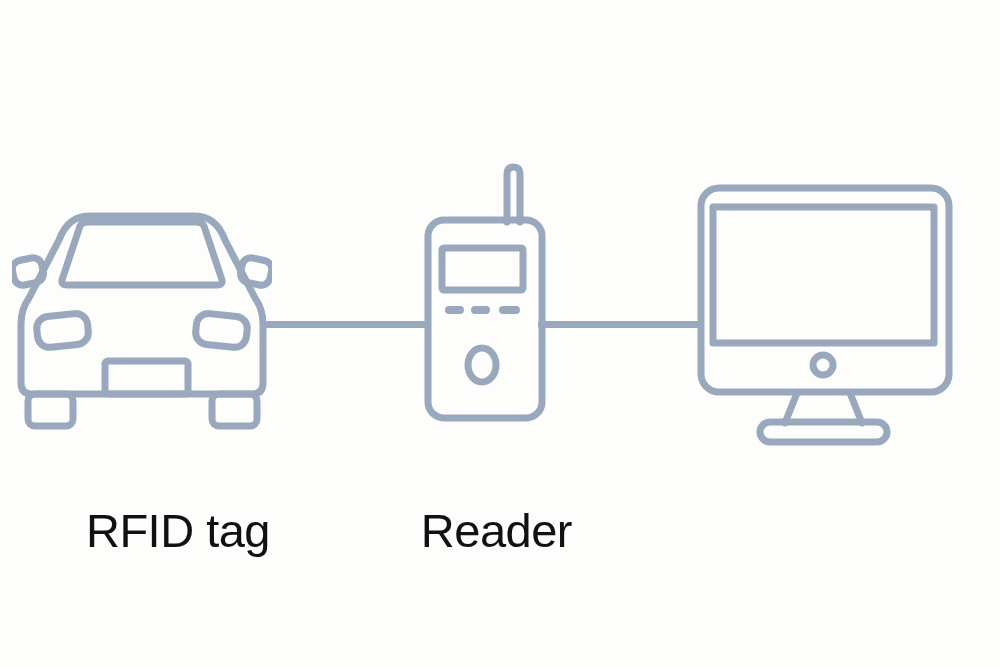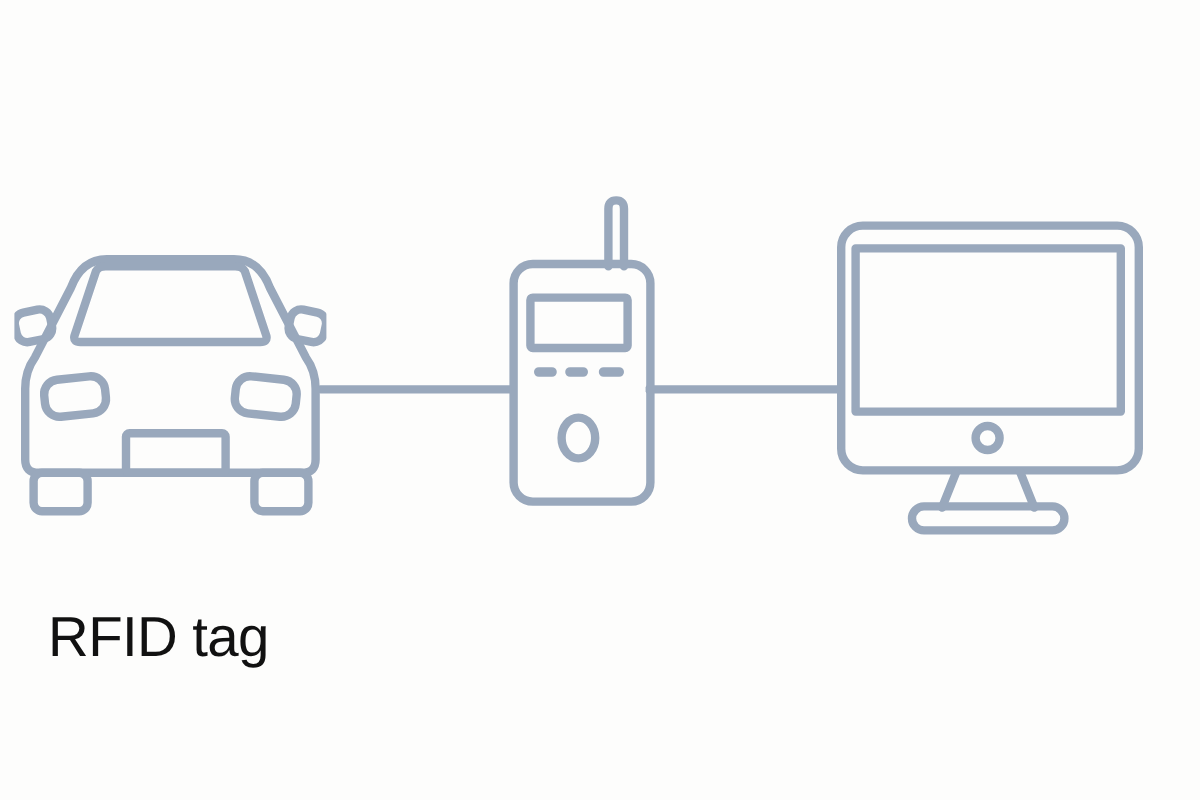--- a/index.html
+++ b/index.html
@@ -39,21 +39,21 @@
   }
   .connector-1 { left: 265px; width: 163px; }
   .connector-2 { left: 538px; width: 162px; }
   .node-label {
     position: absolute;
     top: 503px;
     font-size: 47px;
     font-weight: 400;
     letter-spacing: -0.5px;
     color: var(--label, #111111);
-    text-align: left;
+    text-align: right;
     white-space: nowrap;
   }
   .label-rfid    { left: 40px;  width: 230px; }
   .label-reader  { left: 392px; width: 180px; }
   .label-backend { left: 650px; width: 345px; }
 </style>
 </head>
 <body>
 
 <div class="canvas">
@@ -100,14 +100,15 @@
     <rect x="16" y="23" width="221" height="136"></rect>
 
     <circle cx="126" cy="181" r="10"></circle>
 
     <path d="M100 209 L88 239 M153 209 L165 239"></path>
 
     <rect x="63" y="238" width="127" height="20" rx="10"></rect>
   </svg>
 
   <div class="node-label label-rfid">RFID tag</div>
+  <div class="node-label label-reader">Reader</div>
 
 </div>
 
 </body></html>

